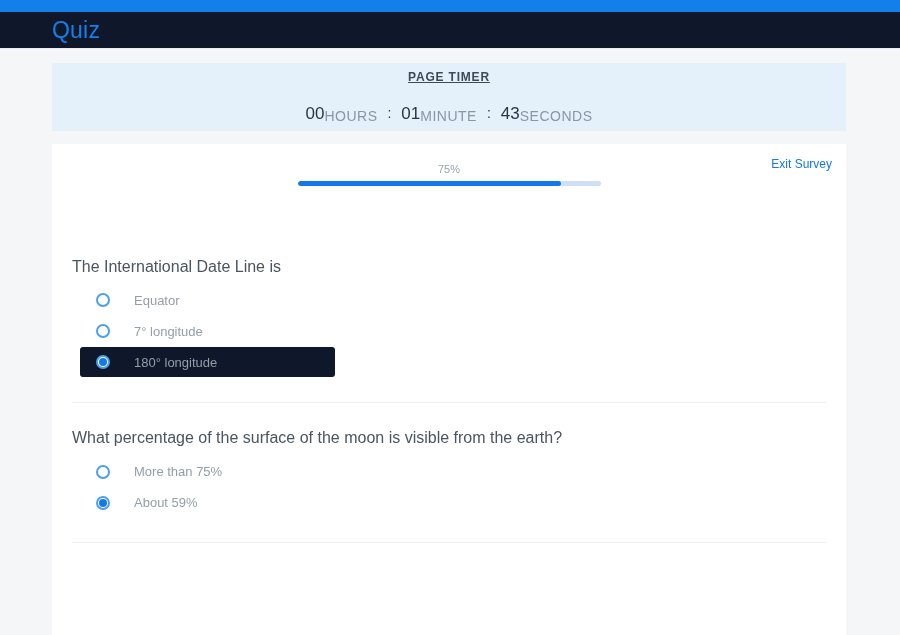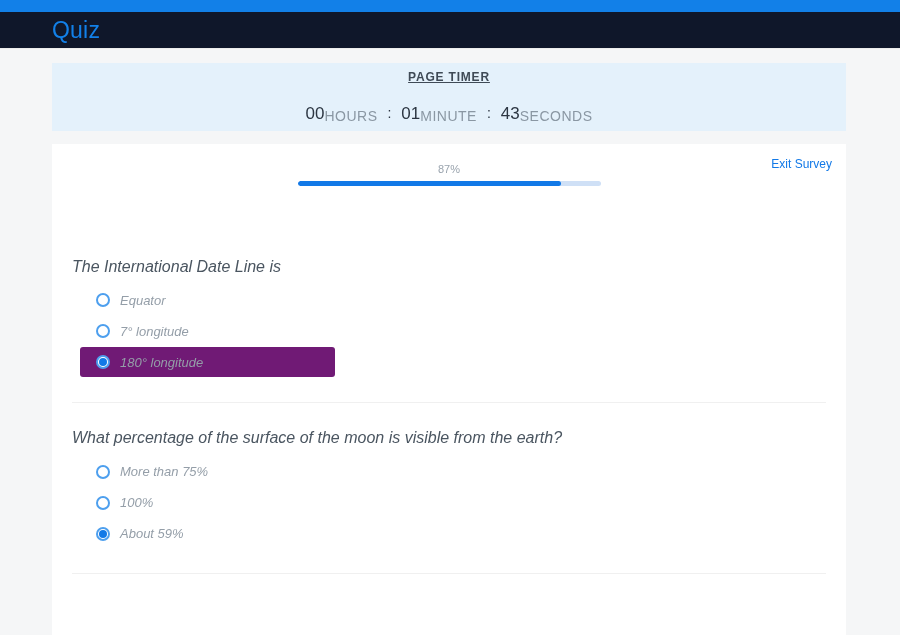--- a/index.html
+++ b/index.html
@@ -83,42 +83,42 @@
   }
   .progress-track {
     height: 5px;
     background: #cfe0f6;
     border-radius: 3px;
     overflow: hidden;
   }
   .progress-fill { height: 100%; background: #1279e7; border-radius: 3px; }
 
   
-  .questions { padding: 0 20px; font-style: italic; }
+  .questions { padding: 0 20px; }
   .question-section { border-bottom: 1px solid #f0f0f0; padding-bottom: 24px; }
   .question-section:first-child { margin-top: 72px; }
   .question-section + .question-section { padding-top: 26px; padding-bottom: 23px; }
   .question-title {
     font-size: 16px;
     color: #4a5560;
     line-height: 1.15;
   }
   .options-list { margin-top: 9px; }
   .option-row {
     display: flex;
     align-items: center;
     height: 30px;
     width: 255px;
     margin-left: 8px;
     margin-bottom: 1px;
     padding-left: 16px;
     border-radius: 3px;
     cursor: pointer;
   }
-  .option-row.highlighted { background: #701a75; }
+  .option-row.highlighted { background: #0f172a; }
   .radio {
     width: 14px;
     height: 14px;
     border: 2px solid #4d9fee;
     border-radius: 50%;
     background: #ffffff;
     display: flex;
     align-items: center;
     justify-content: center;
     flex-shrink: 0;
@@ -126,21 +126,21 @@
   .option-row.selected .radio::after {
     content: "";
     width: 8px;
     height: 8px;
     background: #1279e7;
     border-radius: 50%;
   }
   .option-label {
     font-size: 13px;
     color: #949ea8;
-    margin-left: 10px;
+    margin-left: 24px;
     white-space: nowrap;
   }
 </style>
 </head>
 <body>
 
 <div class="topbar"></div>
 
 <div class="header">
   <div class="title">Quiz</div>
@@ -165,21 +165,21 @@
         <span class="timer-digits">43</span>
         <span class="timer-unit-label">SECONDS</span>
       </div>
     </div>
   </div>
 
   <div class="card">
     <a class="exit-link">Exit Survey</a>
 
     <div class="progress-area">
-      <div class="progress-label">87%</div>
+      <div class="progress-label">75%</div>
       <div class="progress-track">
         <div class="progress-fill" style="width: 87%;"></div>
       </div>
     </div>
 
     <div class="questions">
         <div class="question-section">
     <div class="question-title">The International Date Line is</div>
     <div class="options-list">
             <div class="option-row">
@@ -196,24 +196,20 @@
   </div>
           </div>
   </div>
         <div class="question-section">
     <div class="question-title">What percentage of the surface of the moon is visible from the earth?</div>
     <div class="options-list">
             <div class="option-row">
     <span class="radio"></span>
     <span class="option-label">More than 75%</span>
   </div>
-            <div class="option-row">
-    <span class="radio"></span>
-    <span class="option-label">100%</span>
-  </div>
             <div class="option-row selected">
     <span class="radio"></span>
     <span class="option-label">About 59%</span>
   </div>
           </div>
   </div>
       </div>
   </div>
 
 </div>

